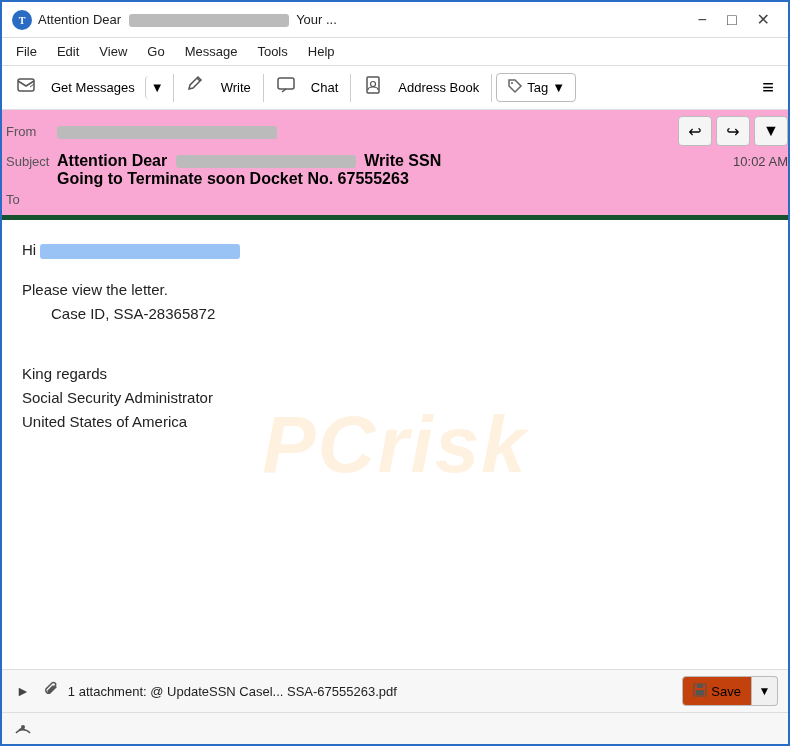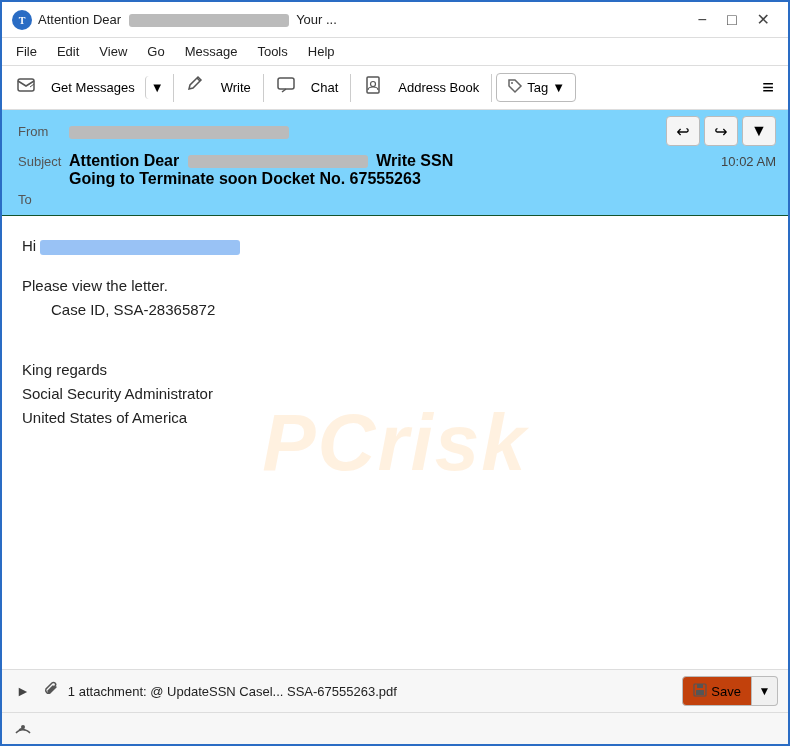--- a/index.html
+++ b/index.html
@@ -142,23 +142,23 @@
       padding: 4px 8px;
       border: none;
       background: none;
       cursor: pointer;
       font-size: 20px;
       border-radius: 4px;
     }
 
     
     .email-header {
-      border-bottom: 1px solid #14532d;
-      padding: 4px 12px;
-      background: #7dd3fc;
+      border-bottom: 5px solid #14532d;
+      padding: 4px 0;
+      background: #f9a8d4;
     }
     .email-header-row {
       display: flex;
       align-items: center;
       min-height: 30px;
       padding: 2px 0;
     }
     .email-header-label {
       font-size: 13px;
       color: #555;

